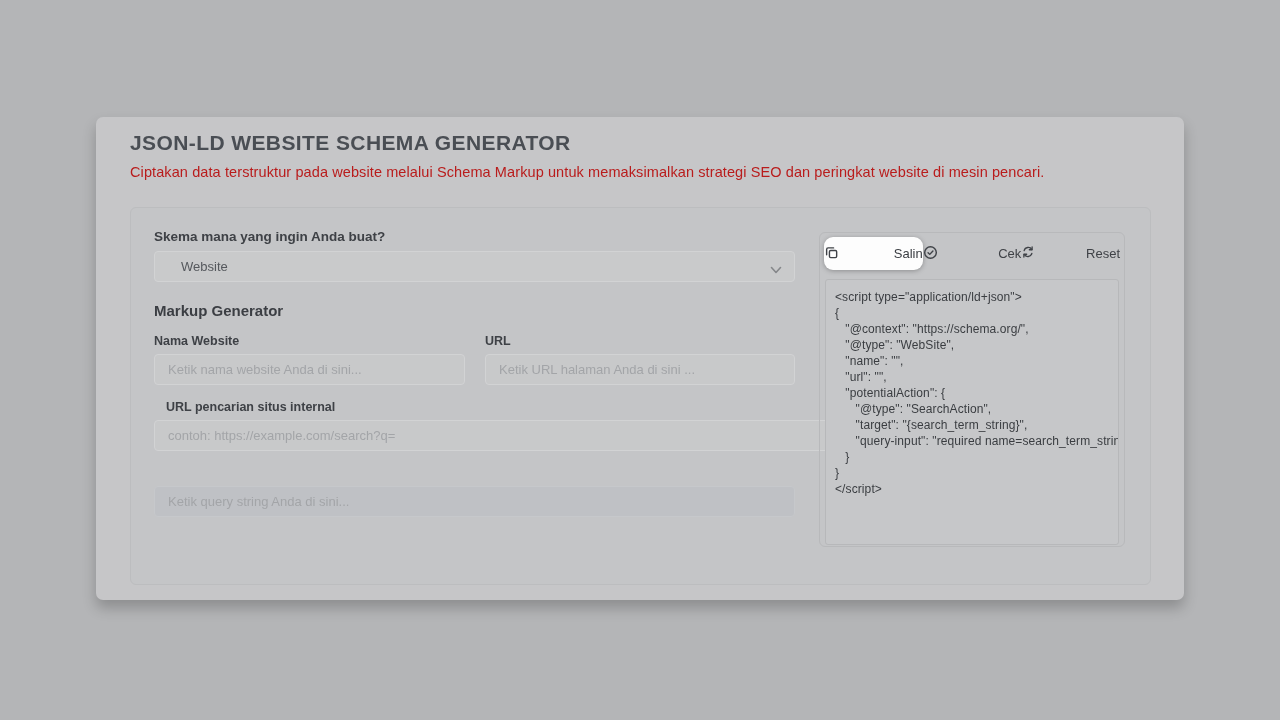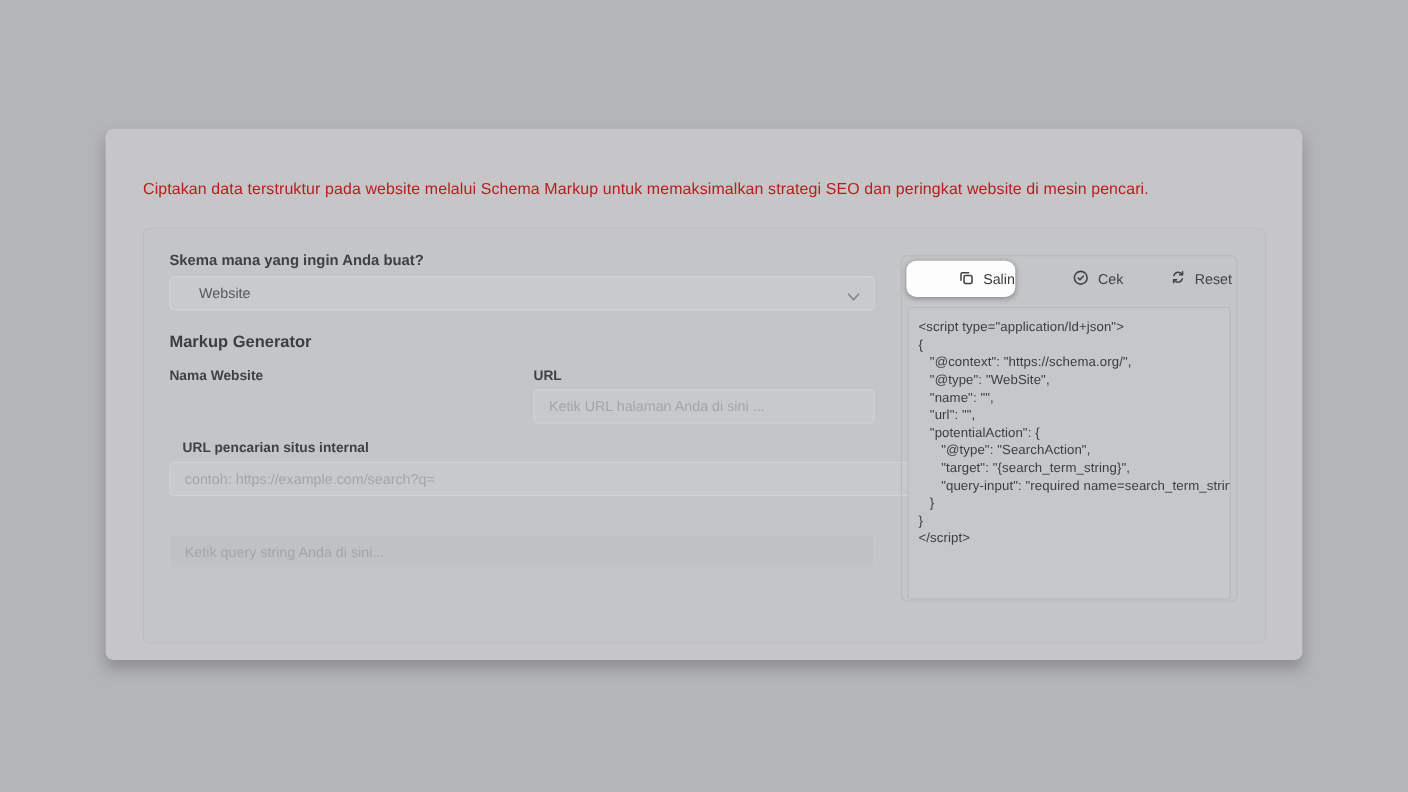--- a/index.html
+++ b/index.html
@@ -102,21 +102,21 @@
   .btn-row {
     position: absolute;
     left: 4px; top: 4px; right: 4px;
     height: 33px;
     display: flex;
   }
   .obtn {
     flex: 1;
     display: flex;
     align-items: center;
-    justify-content: flex-end;
+    justify-content: space-between;
     gap: 8px;
     background: transparent;
     border: none;
     font-family: "Liberation Sans", sans-serif;
     font-size: 13px;
     color: #3f4247;
     cursor: pointer;
   }
   .obtn.active {
     background: #fdfdfd;
@@ -138,37 +138,39 @@
     color: #3a3d41;
     white-space: pre;
     overflow: hidden;
     letter-spacing: 0.1px;
   }
 </style>
 </head>
 <body>
 
 <div class="card">
+  <div class="card-title">JSON-LD WEBSITE SCHEMA GENERATOR</div>
   <div class="card-subtitle">Ciptakan data terstruktur pada website melalui Schema Markup untuk memaksimalkan strategi SEO dan peringkat website di mesin pencari.</div>
 
   <div class="panel">
 
     <div class="lbl lbl-select">Skema mana yang ingin Anda buat?</div>
     <div class="select">
       <span>Website</span>
       <span class="chev">
         <svg width="12" height="9" viewBox="0 0 12 9">
             <polyline points="1.5,1.5 6,6.5 10.5,1.5" fill="none" stroke="#85878a" stroke-width="1.6" stroke-linecap="round" stroke-linejoin="round"></polyline>
           </svg>
       </span>
     </div>
 
     <div class="section-title">Markup Generator</div>
 
     <div class="lbl lbl-name">Nama Website</div>
+    <input class="inp inp-name" placeholder="Ketik nama website Anda di sini..." style="">
 
     <div class="lbl lbl-url">URL</div>
     <input class="inp inp-url" placeholder="Ketik URL halaman Anda di sini ..." style="">
 
     <div class="lbl lbl-search">URL pencarian situs internal</div>
     <input class="inp inp-search" placeholder="contoh: https://example.com/search?q=" style="">
 
     <input class="inp inp-query muted" placeholder="Ketik query string Anda di sini..." style="">
 
     <div class="output">

